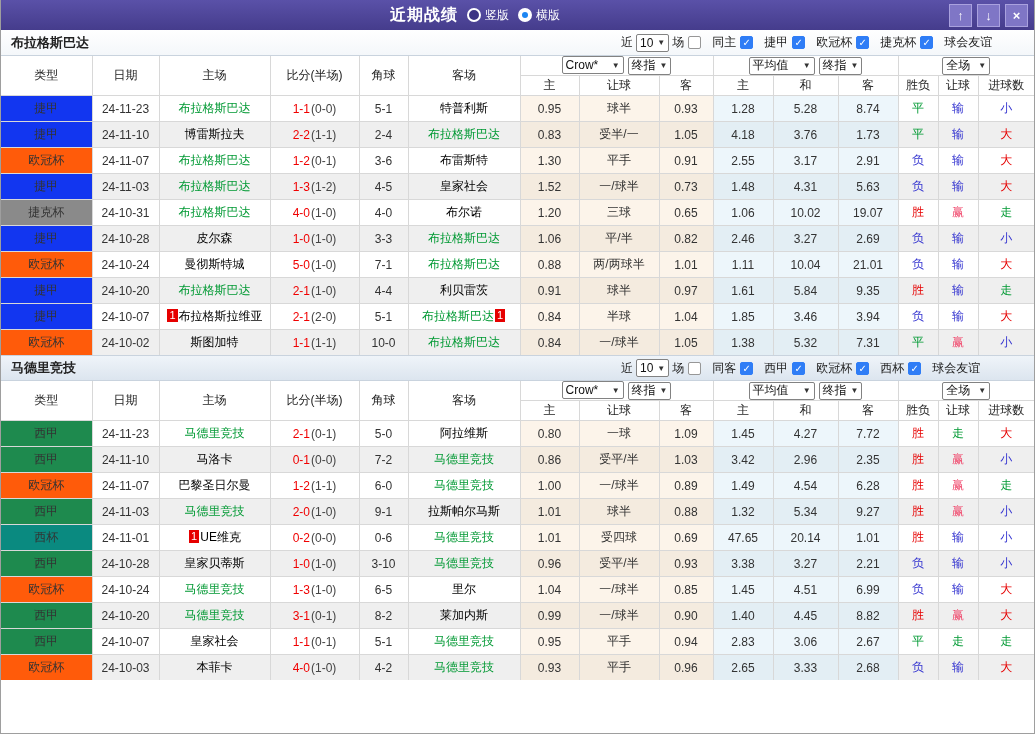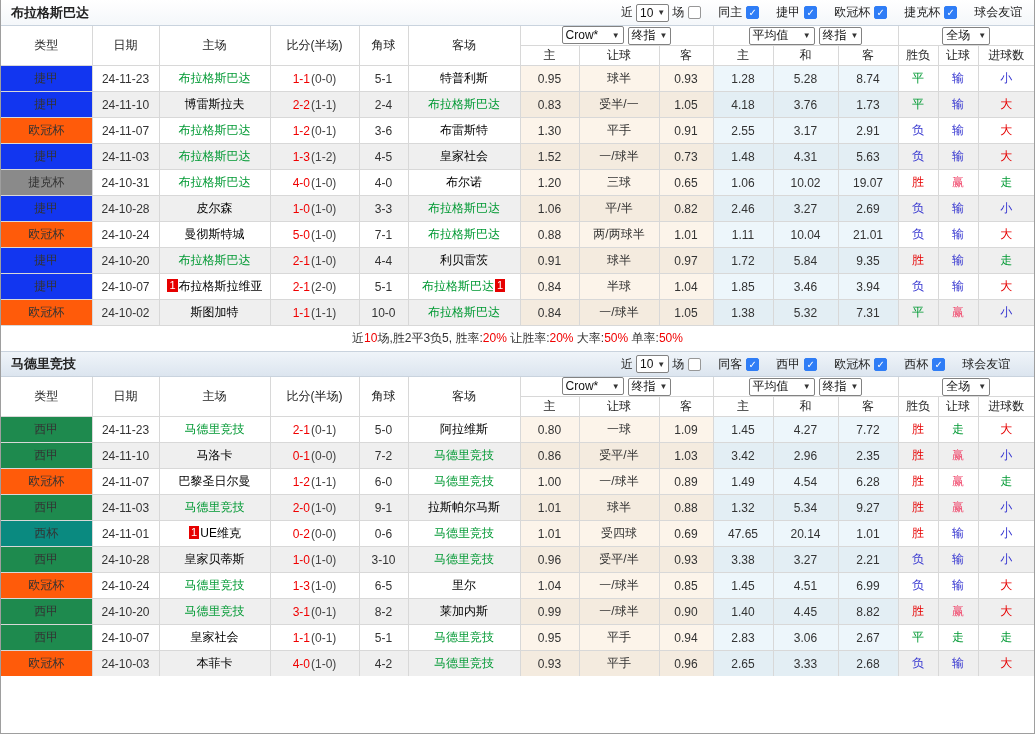--- a/index.html
+++ b/index.html
@@ -14,21 +14,21 @@
   .radio.sel{background:#fff;}
   .radio-dot{width:6px;height:6px;border-radius:50%;background:#1c86f2;}
   .tb-btns{display:flex;gap:5px;margin-right:6px;}
   .tb-btn{width:21px;height:21px;background:#7f76c6;border:1px solid #a9a1de;display:flex;align-items:center;justify-content:center;color:#fff;font-weight:bold;font-size:13px;cursor:pointer;}
   
   .filter-row{height:26px;box-sizing:border-box;border-bottom:1px solid #c9d3de;position:relative;display:flex;align-items:center;background:linear-gradient(#ffffff,#f4f7fa);}
   .filter-row.alt{background:linear-gradient(#eff4f9,#dce5ef);border-top:1px solid #c9d3de;}
   .team-name{margin-left:10px;font-size:13px;color:#222;font-weight:bold;}
   .filter-controls{position:absolute;left:620px;top:0;height:100%;display:flex;align-items:center;gap:3px;}
   .flab{color:#222;}
-  .cbg{display:inline-flex;align-items:center;gap:17px;margin-left:1px;cursor:pointer;}
+  .cbg{display:inline-flex;align-items:center;gap:11px;margin-left:1px;cursor:pointer;}
   .cb{width:13px;height:13px;box-sizing:border-box;border:1px solid #979797;background:#fff;border-radius:2px;display:inline-flex;align-items:center;justify-content:center;font-size:10px;line-height:11px;color:#fff;}
   .cb.on{background:#2f7df6;border-color:#2f7df6;}
   .select{display:inline-flex;align-items:center;background:#fff;border:1px solid #828282;border-radius:2px;height:18px;box-sizing:border-box;padding:0 3px;gap:4px;font-size:12px;color:#111;cursor:pointer;justify-content:space-between;}
   .sel-arrow{font-size:8px;color:#333;}
   
   .grid{border-collapse:collapse;border-style:hidden;table-layout:fixed;width:1033px;}
   .grid th,.grid td{border:1px solid #d8d8d8;padding:0;text-align:center;overflow:hidden;white-space:nowrap;font-weight:normal;}
   .grid thead th{background:#fff;height:19px;font-size:12px;color:#222;}
   .grid thead .grp .select{margin:0 2px;}
   .grid tbody td{height:25px;font-size:12px;color:#333;}
@@ -46,20 +46,46 @@
   .rank-badge{display:inline-block;background:#e60000;color:#fff;font-size:11px;line-height:13px;padding:0 2px;margin:0 1px;vertical-align:1px;}
   
   .summary-row{height:26px;box-sizing:border-box;line-height:25px;text-align:center;border-top:1px solid #d8d8d8;background:#fff;font-size:12px;}
   .summary-row .blk{color:#333;}
   .summary-row .red{color:#f00000;}
 </style>
 </head>
 <body>
 
 <div class="app">
+  <div class="titlebar">
+    <div class="title-center">
+      <span class="title">近期战绩</span>
+      <span class="radio-opt">
+        <span class="radio"></span>
+        <span>竖版</span>
+      </span>
+      <span class="radio-opt">
+        <span class="radio sel">
+            <span class="radio-dot"></span>
+          </span>
+        <span>横版</span>
+      </span>
+    </div>
+    <div class="tb-btns">
+      <div class="tb-btn">
+          <span>↑</span>
+        </div>
+      <div class="tb-btn">
+          <span>↓</span>
+        </div>
+      <div class="tb-btn">
+          <span>×</span>
+        </div>
+    </div>
+  </div>
   <div id="sections">
       <div class="filter-row">
         <span class="team-name">布拉格斯巴达</span>
         <div class="filter-controls">
           <span class="flab">近</span>
           <span class="select" style="min-width: 32px;">
             <span class="sel-text">10</span>
             <span class="sel-arrow">▼</span>
           </span>
           <span class="flab">场</span>
@@ -265,21 +291,21 @@
           <tr class="even">
             <td class="c-type" style="background: rgb(18, 54, 240);">捷甲</td>
             <td class="c-date">24-10-20</td>
             <td class="c-team"><span class="team green">布拉格斯巴达</span></td>
             <td class="c-score"><span class="ft">2-1</span><span class="ht">(1-0)</span></td>
             <td class="c-corner">4-4</td>
             <td class="c-team"><span class="team">利贝雷茨</span></td>
             <td class="crow">0.91</td>
             <td class="crow">球半</td>
             <td class="crow">0.97</td>
-            <td class="avgc">1.72</td>
+            <td class="avgc">1.61</td>
             <td class="avgc">5.84</td>
             <td class="avgc">9.35</td>
             <td class="res" style="color: rgb(230, 0, 0);">胜</td>
             <td class="res" style="color: rgb(52, 52, 208);">输</td>
             <td class="res" style="color: rgb(0, 153, 51);">走</td>
           </tr>
           <tr class="odd">
             <td class="c-type" style="background: rgb(18, 54, 240);">捷甲</td>
             <td class="c-date">24-10-07</td>
             <td class="c-team"><span class="rank-badge">1</span><span class="team">布拉格斯拉维亚</span></td>
@@ -308,21 +334,20 @@
             <td class="crow">1.05</td>
             <td class="avgc">1.38</td>
             <td class="avgc">5.32</td>
             <td class="avgc">7.31</td>
             <td class="res" style="color: rgb(0, 153, 51);">平</td>
             <td class="res" style="color: rgb(240, 72, 108);">赢</td>
             <td class="res" style="color: rgb(52, 52, 208);">小</td>
           </tr>
         </tbody>
       </table>
-      <div class="summary-row"><span class="blk">近</span><span class="red">10</span><span class="blk">场,胜2平3负5, 胜率:</span><span class="red">20%</span><span class="blk"> 让胜率:</span><span class="red">20%</span><span class="blk"> 大率:</span><span class="red">50%</span><span class="blk"> 单率:</span><span class="red">50%</span></div>
       <div class="filter-row alt">
         <span class="team-name">马德里竞技</span>
         <div class="filter-controls">
           <span class="flab">近</span>
           <span class="select" style="min-width: 32px;">
             <span class="sel-text">10</span>
             <span class="sel-arrow">▼</span>
           </span>
           <span class="flab">场</span>
           <label class="cbg">

